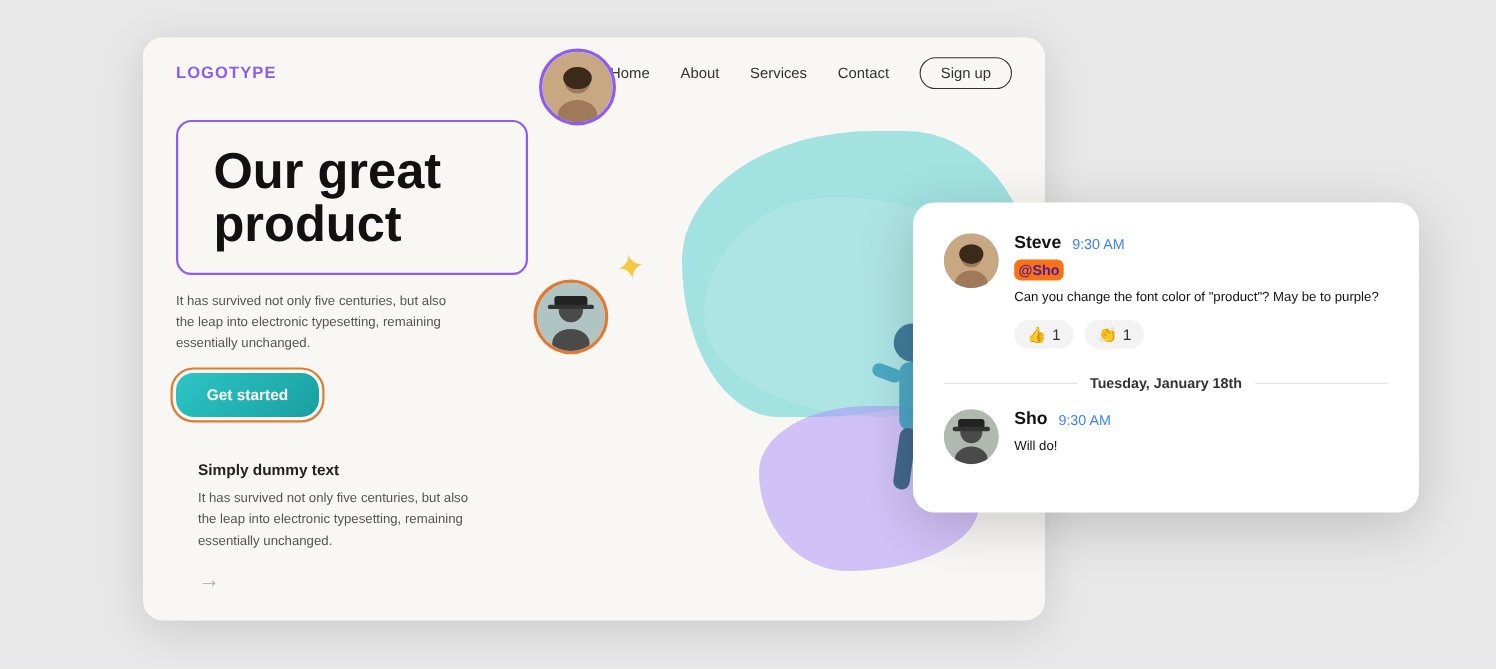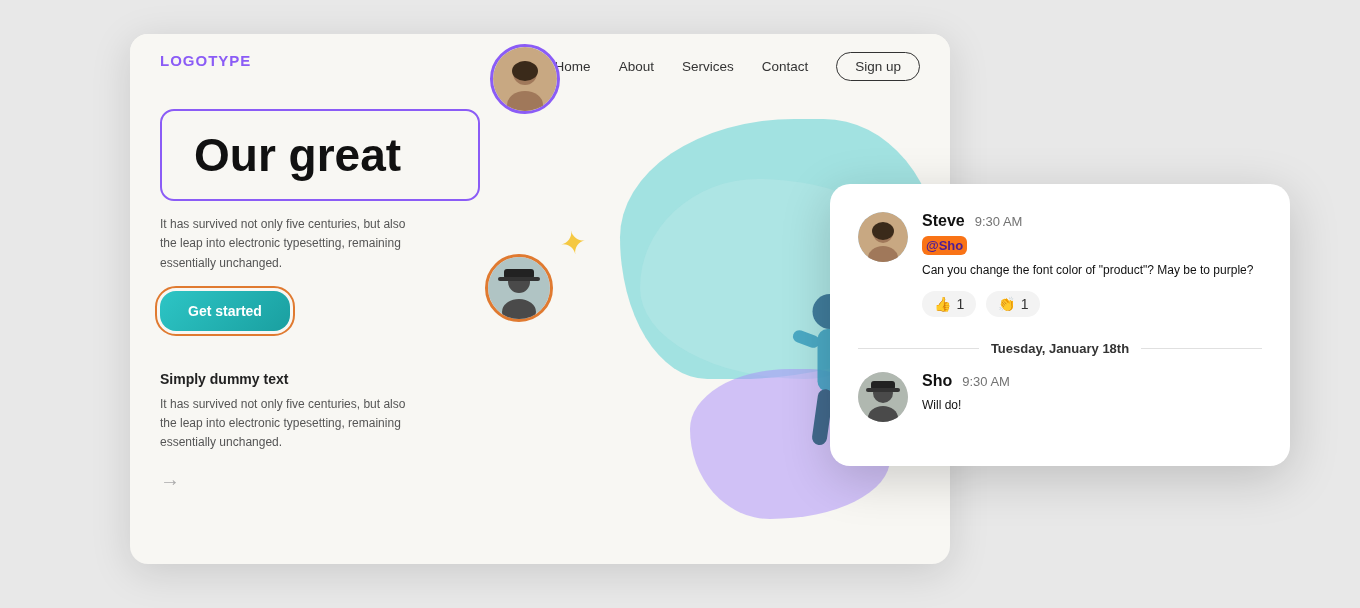--- a/index.html
+++ b/index.html
@@ -31,21 +31,21 @@
       height: 530px;
       background: #f8f7f3;
       border-radius: 18px;
       overflow: hidden;
       box-shadow: 0 8px 40px rgba(0,0,0,0.13);
     }
 
     
     .website-nav {
       display: flex;
-      align-items: flex-start;
+      align-items: center;
       justify-content: space-between;
       padding: 18px 30px;
       background: #f8f7f3;
     }
     .nav-logo {
       font-weight: 800;
       font-size: 15px;
       letter-spacing: 1px;
       color: #222;
     }
@@ -117,20 +117,21 @@
       font-size: 14px;
       font-weight: 600;
       cursor: pointer;
       outline: 2.5px solid #e07a30;
       outline-offset: 3px;
       position: relative;
     }
 
     .hero-bottom-text {
       margin-top: 40px;
+      margin-left: 20px;
     }
     .hero-bottom-title {
       font-size: 14px;
       font-weight: 700;
       color: #222;
       margin-bottom: 8px;
     }
     .hero-bottom-desc {
       font-size: 12px;
       color: #555;
@@ -268,21 +269,21 @@
 
     .chat-name {
       font-weight: 800;
       font-size: 16px;
       color: #111;
       text-align: center;
     }
 
     .chat-time {
       font-size: 13px;
-      color: #737373;
+      color: #3b82f6;
     }
 
     .chat-mention {
       display: inline-block;
       background: #f97316;
       color: #4c1d95;
       border-radius: 6px;
       padding: 2px 4px;
       font-size: 13px;
       font-weight: 700;
@@ -360,20 +361,21 @@
         <a class="nav-link">Contact</a>
         <button class="nav-signup">Sign up</button>
       </div>
     </nav>
 
     <div class="hero-section">
       <div class="hero-left">
         <div class="hero-title-box">
           <div class="hero-title">
             <span>Our great</span><br>
+            <span>product</span>
           </div>
         </div>
         <div class="hero-desc">It has survived not only five centuries, but also the leap into electronic typesetting, remaining essentially unchanged.</div>
         <button class="get-started-btn">Get started</button>
 
         <div class="hero-bottom-text">
           <div class="hero-bottom-title">Simply dummy text</div>
           <div class="hero-bottom-desc">It has survived not only five centuries, but also the leap into electronic typesetting, remaining essentially unchanged.</div>
           <div class="arrow-bottom">→</div>
         </div>

